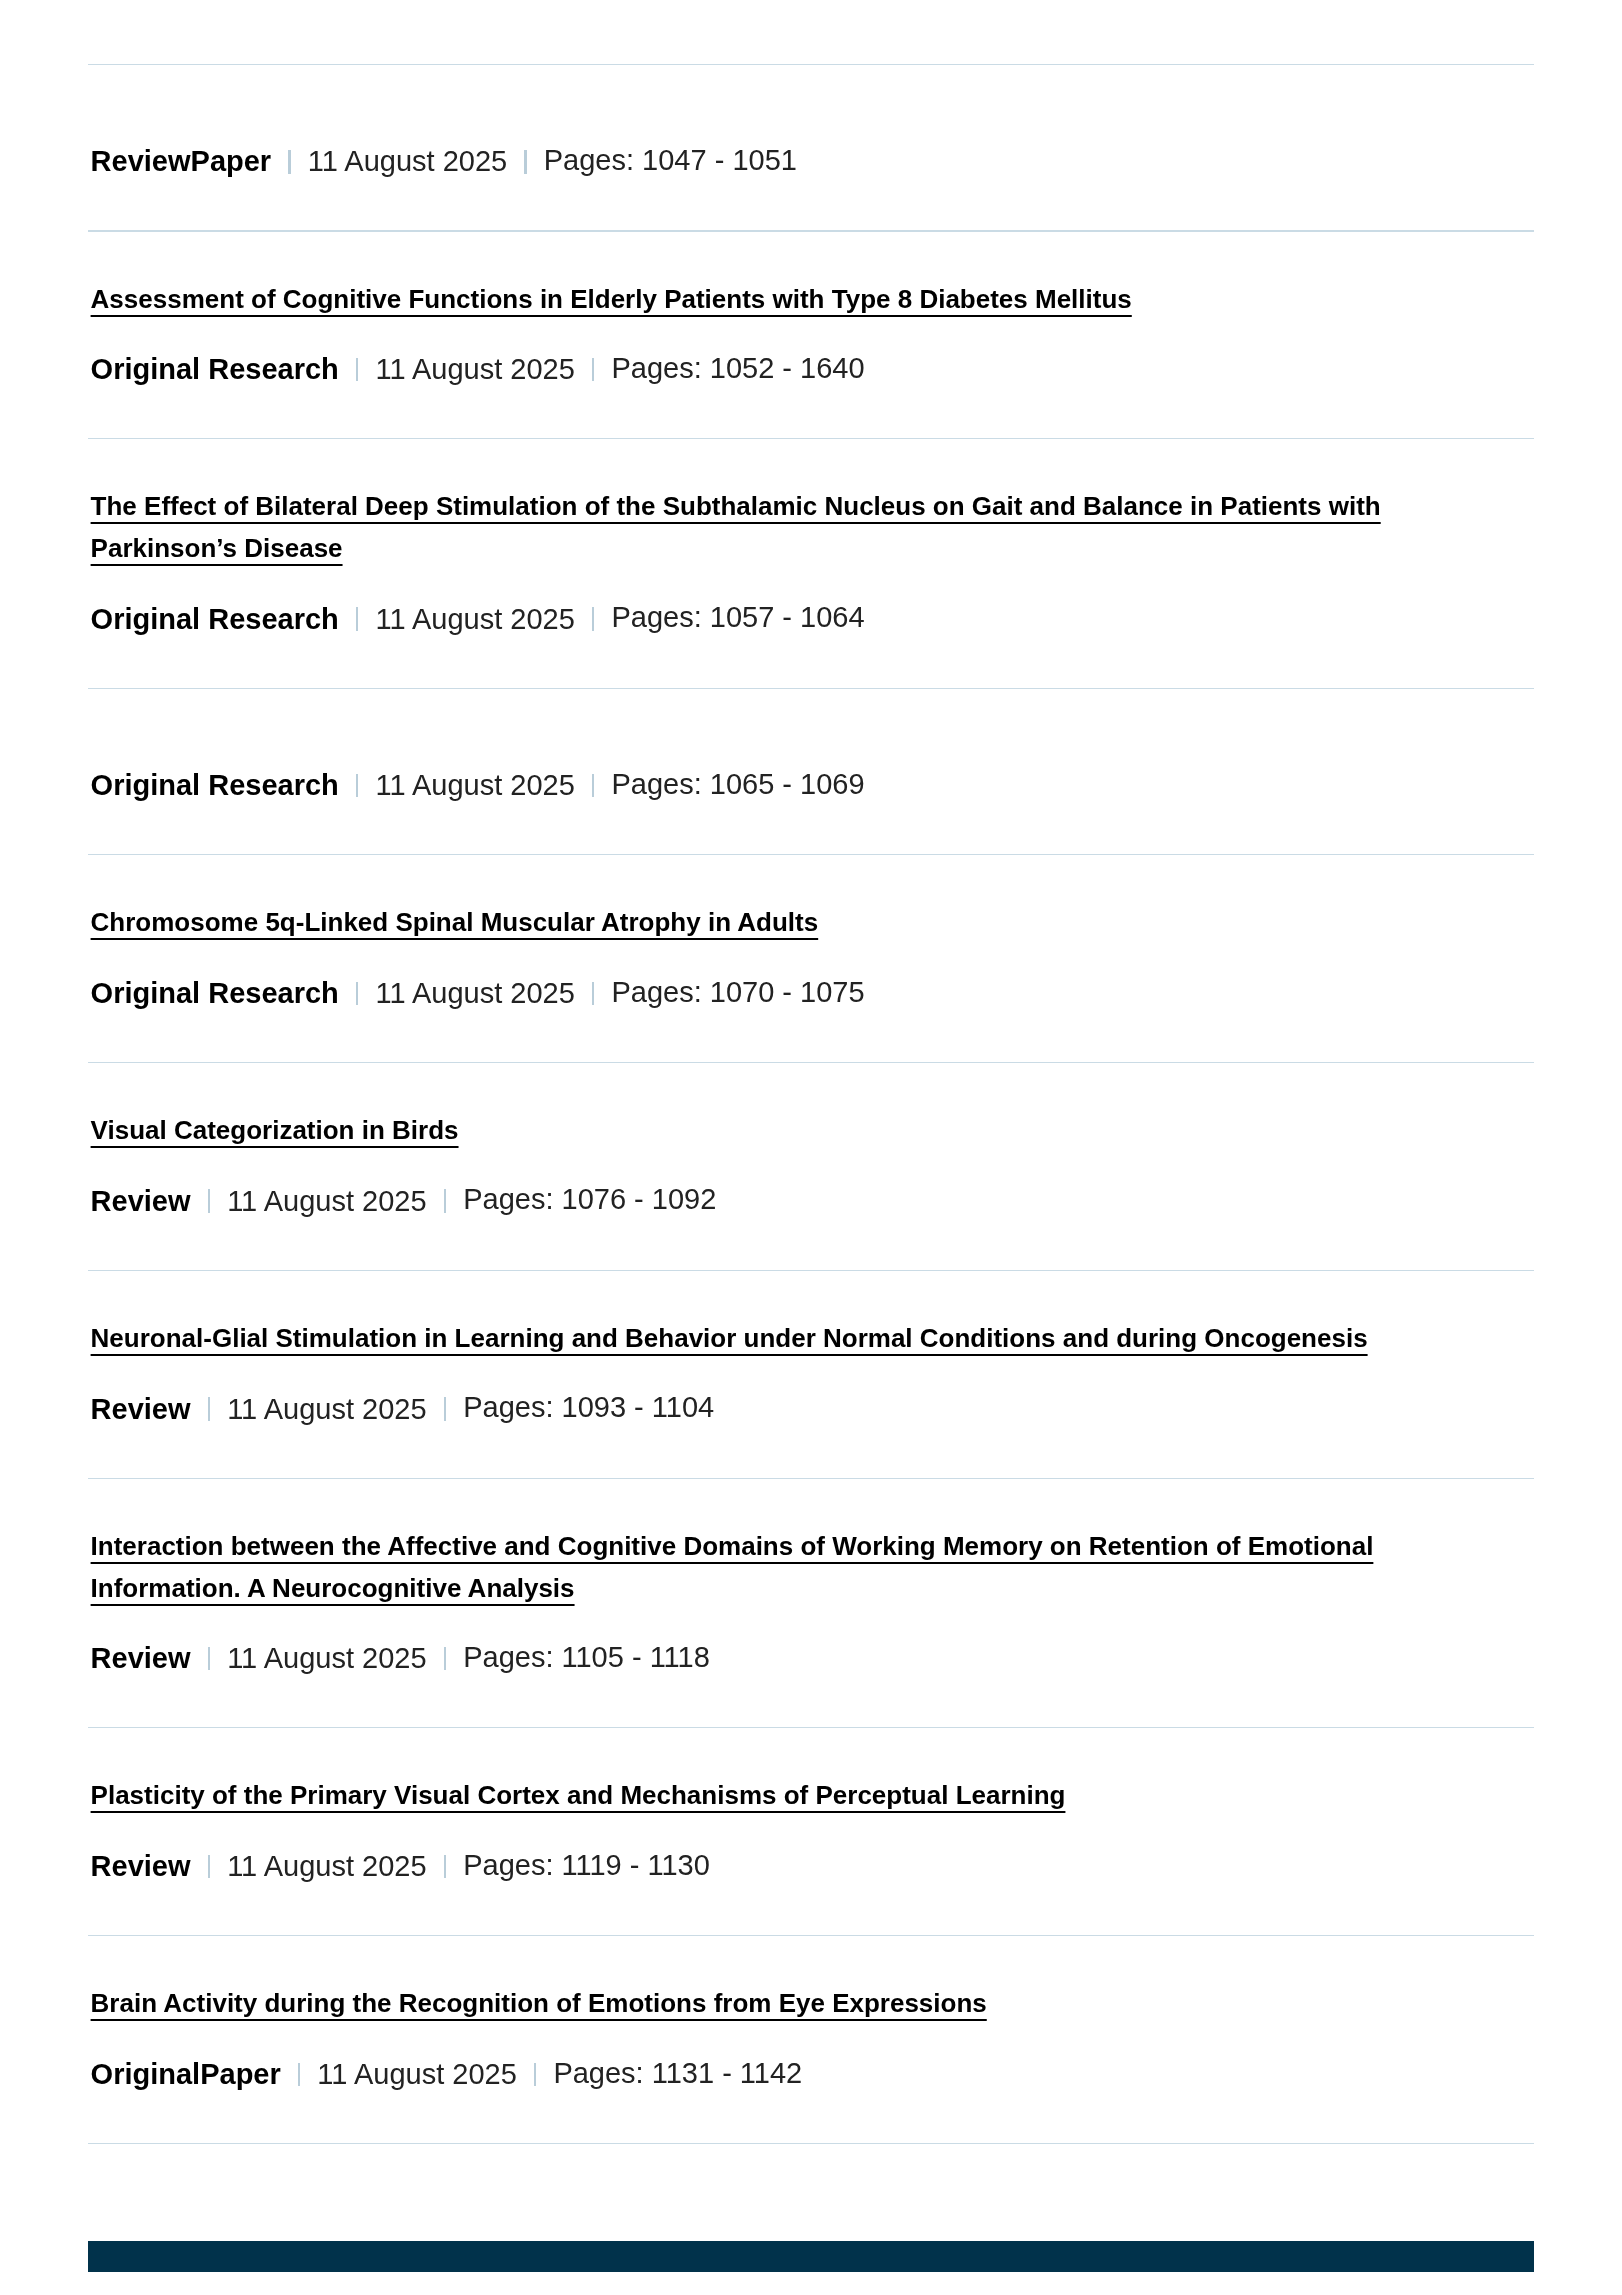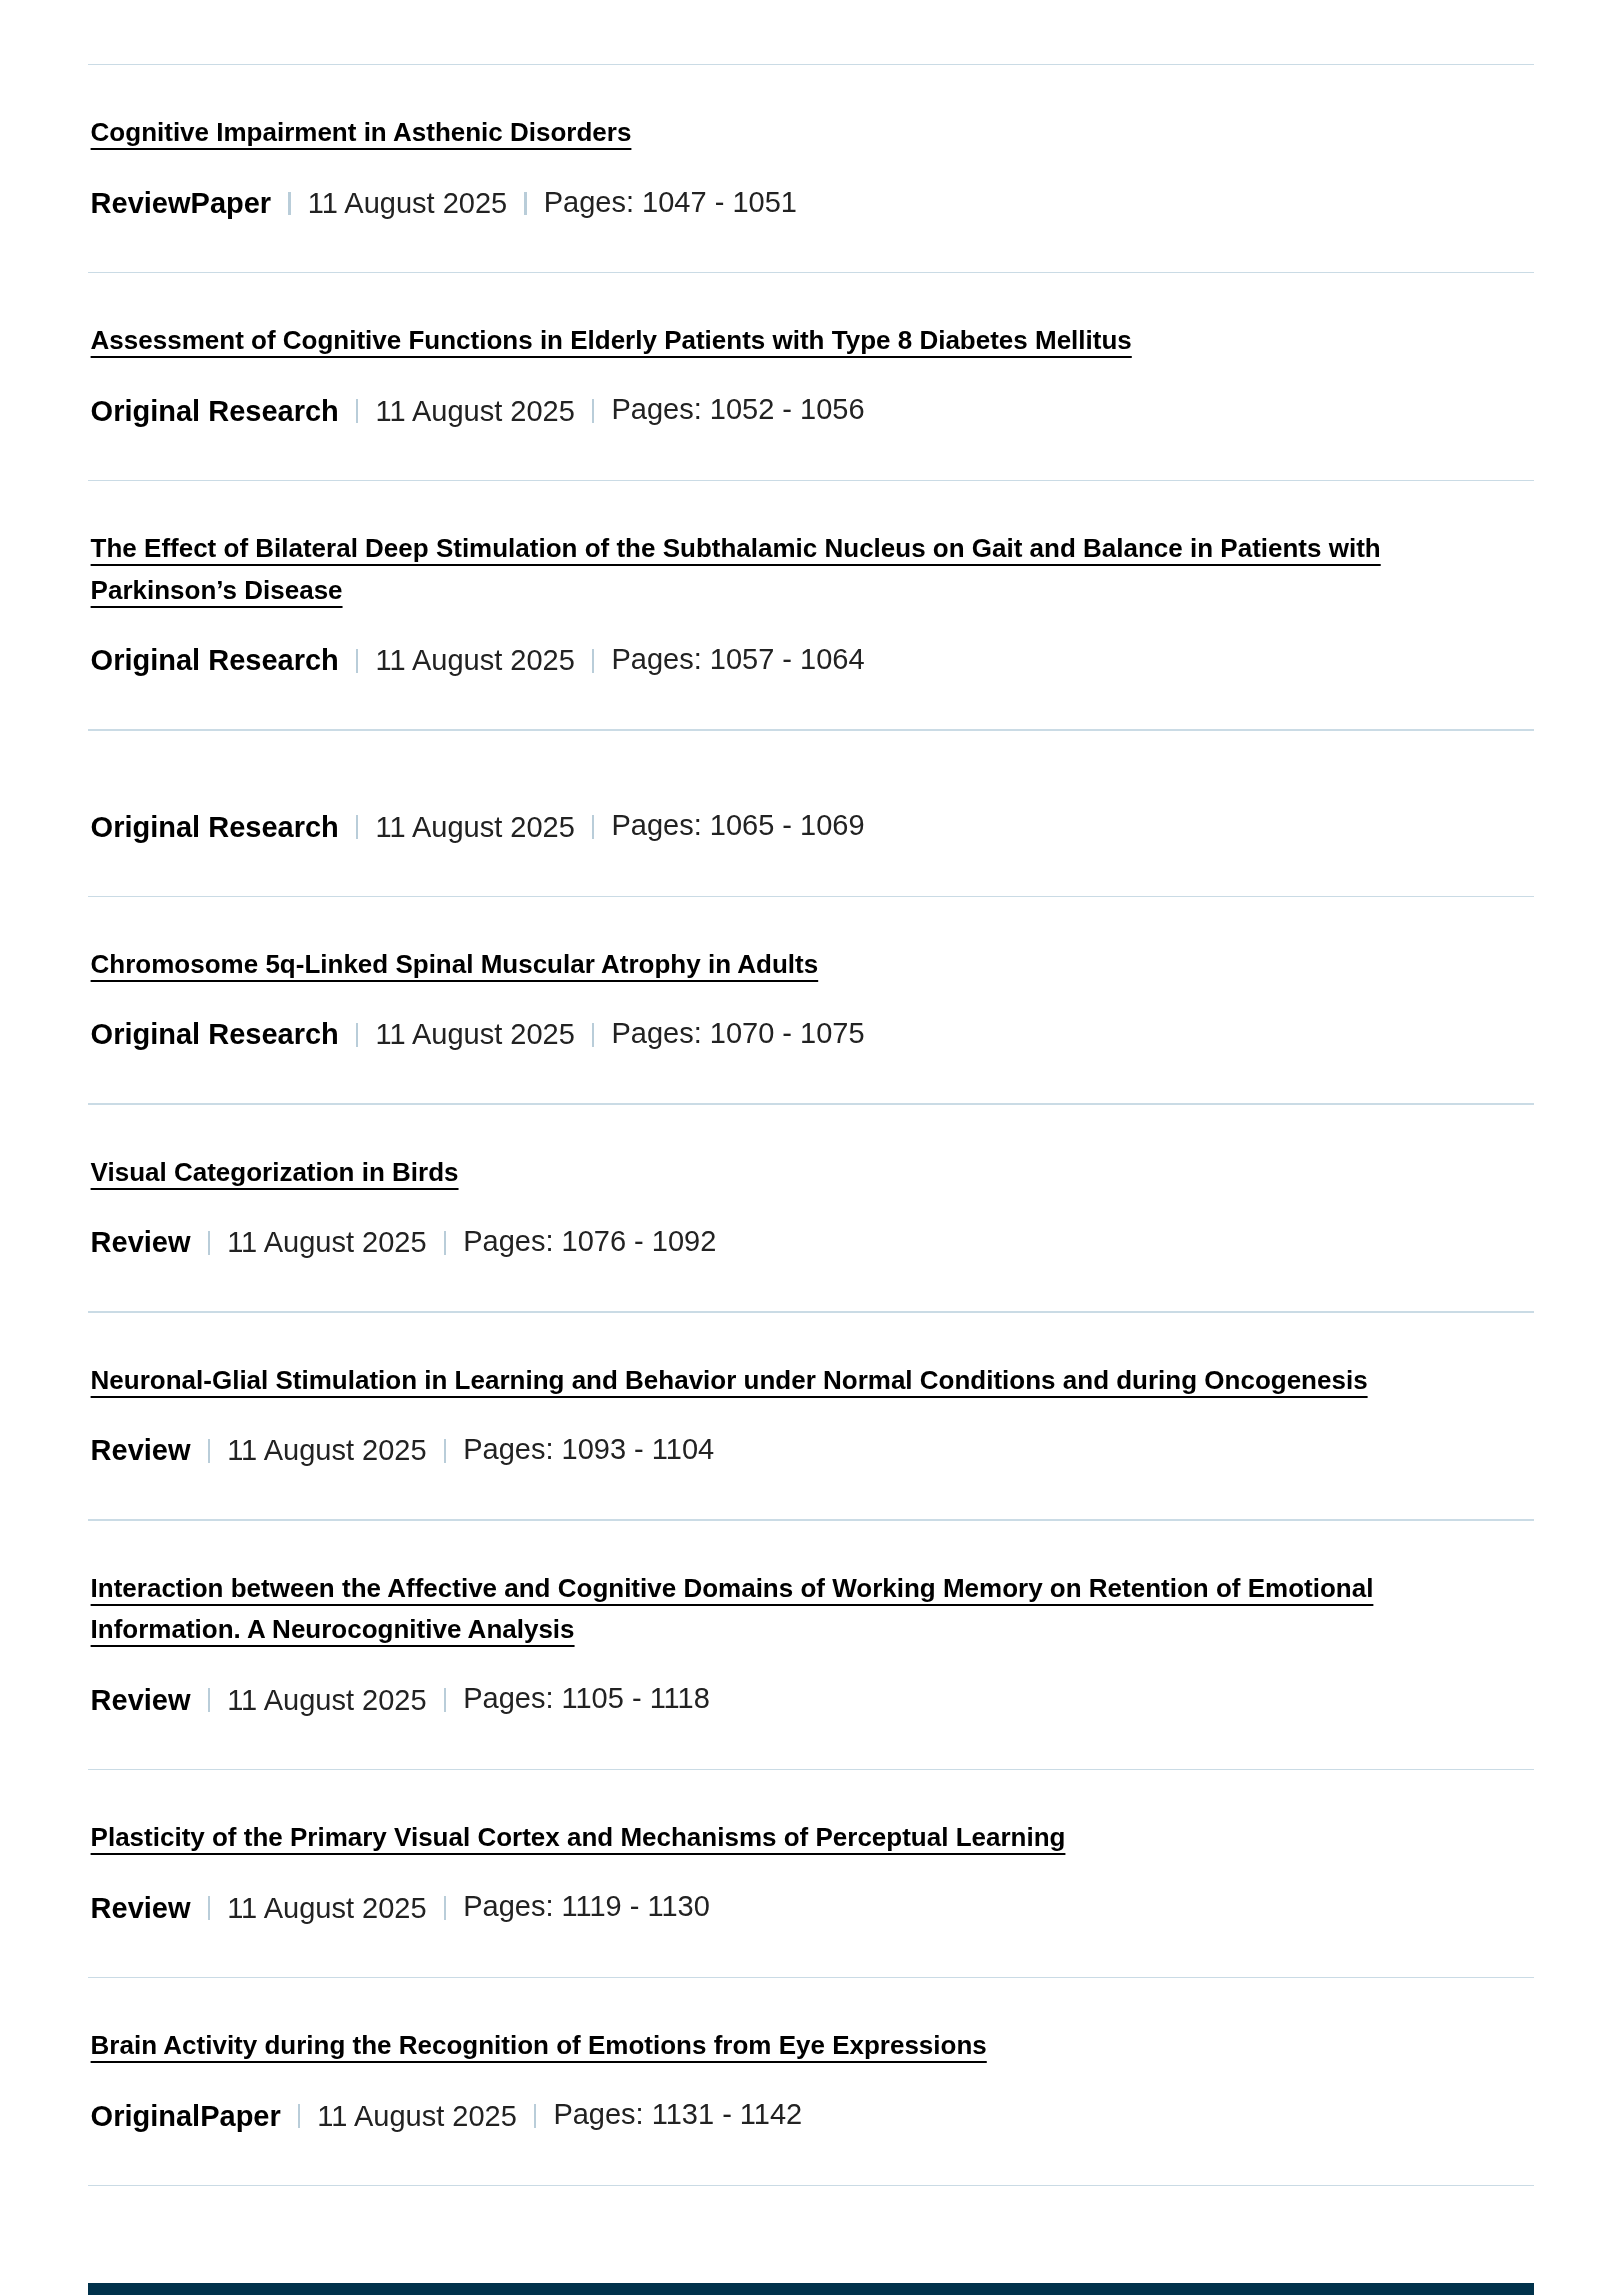--- a/index.html
+++ b/index.html
@@ -71,40 +71,39 @@
   }
 </style>
 </head>
 <body>
 
 <div class="content">
 
   <div class="divider"></div>
 
   <article class="entry">
-    <h3 class="title"><a href="#">Cognitive Impairment in Asthenic Disorders</a></h3>
     <div class="meta">
       <span class="type">ReviewPaper</span>
       <span class="sep"></span>
       <span class="date">11 August 2025</span>
       <span class="sep"></span>
       <span class="pages">Pages: 1047 - 1051</span>
     </div>
   </article>
 
   <div class="divider"></div>
 
   <article class="entry">
     <h3 class="title"><a href="#">Assessment of Cognitive Functions in Elderly Patients with Type 8 Diabetes Mellitus</a></h3>
     <div class="meta">
       <span class="type">Original Research</span>
       <span class="sep"></span>
       <span class="date">11 August 2025</span>
       <span class="sep"></span>
-      <span class="pages">Pages: 1052 - 1056</span>
+      <span class="pages">Pages: 1052 - 1640</span>
     </div>
   </article>
 
   <div class="divider"></div>
 
   <article class="entry">
     <h3 class="title"><a href="#">The Effect of Bilateral Deep Stimulation of the Subthalamic Nucleus on Gait and Balance in Patients with Parkinson’s Disease</a></h3>
     <div class="meta">
       <span class="type">Original Research</span>
       <span class="sep"></span>

